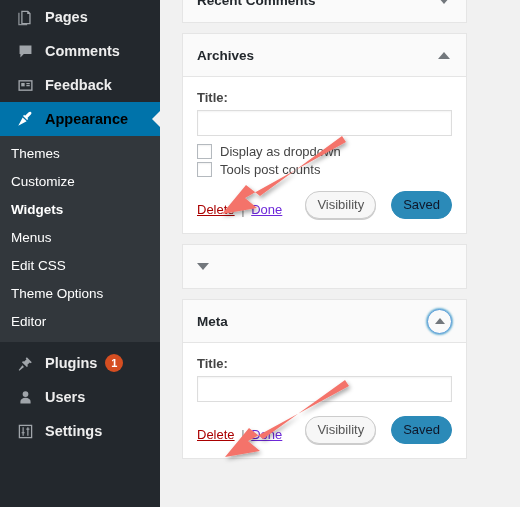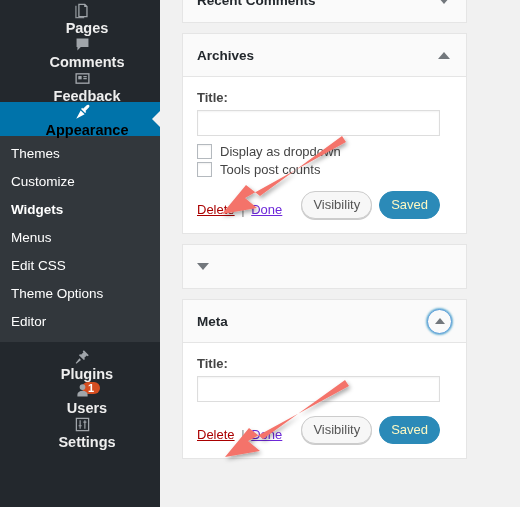--- a/index.html
+++ b/index.html
@@ -20,21 +20,20 @@
   .nav-top { background: #23282d; }
   .nav-item {
     display: flex; align-items: center;
     height: 34px;
     padding-left: 14px;
     color: #eee;
     font-size: 14.5px;
     font-weight: bold;
     position: relative;
     cursor: pointer;
-    flex-direction: column;
   }
   .nav-item .ico {
     width: 22px; height: 20px;
     margin-right: 9px;
     display: flex; align-items: center; justify-content: center;
     color: #a0a5aa;
     flex: none;
   }
   .nav-item .ico svg { display: block; }
   .nav-item.active {
@@ -131,21 +130,21 @@
     border: 1px solid #5b9dd9;
     box-shadow: 0 0 2px 1px rgba(30,140,190,.65);
     display: flex; align-items: center; justify-content: center;
     background: #fafafa;
   }
   .caret-circle .caret.up {
     border-left-width: 5px; border-right-width: 5px; border-bottom-width: 6px;
     margin-right: 0;
   }
 
-  .widget-body { padding: 13px 26px 14px 14px; }
+  .widget-body { padding: 13px 14px 14px 14px; }
   .field-label {
     font-size: 13px;
     color: #444;
     font-weight: bold;
     display: block;
     margin-bottom: 5px;
   }
   .text-input {
     width: 100%;
     height: 26px;
@@ -195,22 +194,22 @@
   }
   .btn-secondary {
     background: #f7f7f7;
     border: 1px solid #ccc;
     color: #555;
     box-shadow: 0 1px 0 #ccc;
   }
   .btn-primary {
     background: #2b8ab8;
     border: 1px solid #2b8ab8;
-    color: #fef9c3;
-    margin-left: 7px;
+    color: #0f172a;
+    margin-left: 15px;
   }
 
   
   .anno { position: absolute; pointer-events: none; }
   .anno svg { display: block; overflow: visible; }
 </style>
 </head>
 <body>
 
 <div id="root">

